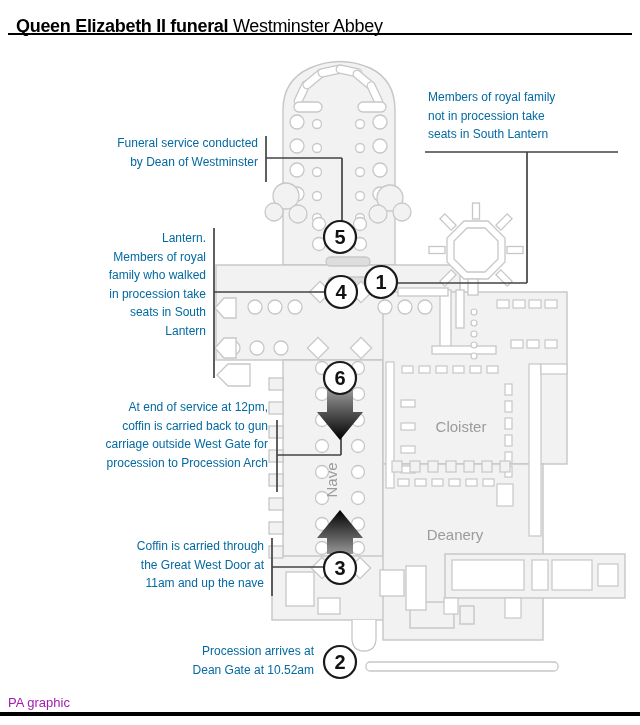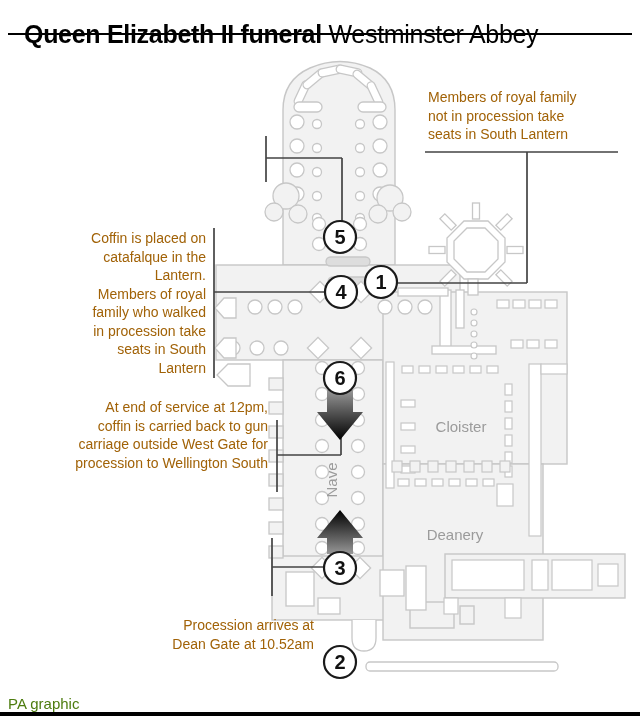--- a/index.html
+++ b/index.html
@@ -1,26 +1,26 @@
 <!DOCTYPE html>
 <html><head>
 <meta charset="utf-8">
 <style>
   html,body{margin:0;padding:0;background:#fff;}
   .stage{position:relative;width:640px;height:725px;background:#fff;overflow:hidden;
          font-family:"Liberation Sans","DejaVu Sans",sans-serif;color:#111;}
   .hdr{position:absolute;top:0;left:0;width:624px;margin:0 8px;padding-top:5px;height:28px;
        border-bottom:2px solid #000;}
-  .hdr h1{margin:16px;font-size:25px;line-height:26px;font-weight:normal;letter-spacing:-0.3px;color:#000;}
+  .hdr h1{margin:8px;font-size:18px;line-height:26px;font-weight:normal;letter-spacing:-0.3px;color:#000;}
   .hdr h1 b{font-weight:bold;}
   .plan{position:absolute;top:0;left:0;}
-  .ann{position:absolute;font-size:14px;line-height:18.5px;white-space:pre-line;color:#a16207;}
+  .ann{position:absolute;font-size:12px;line-height:18.5px;white-space:pre-line;color:#0369a1;}
   .ra{text-align:right;}
   .ann b{font-weight:normal;}
-  .ftr-text{position:absolute;left:8px;top:695px;font-size:15px;color:#4d7c0f;}
+  .ftr-text{position:absolute;left:8px;top:695px;font-size:13px;color:#a21caf;}
   .ftr-line{position:absolute;left:0;top:712px;width:640px;height:4px;background:#000;}
 </style>
 </head>
 <body>
 
 <div class="stage">
 
   <svg class="plan" width="640" height="725" viewBox="0 0 640 725">
     <defs>
       <linearGradient id="gradDown" x1="0" y1="0" x2="0" y2="1">
@@ -297,39 +297,42 @@
         <circle cx="340" cy="662" r="16" fill="#fff" stroke="#1a1a1a" stroke-width="2.2"></circle>
         <text x="340" y="662" dominant-baseline="central">2</text>
       </g>
     </g>
   </svg>
 
   <header class="hdr">
     <h1><b>Queen Elizabeth II funeral</b> <span>Westminster Abbey</span></h1>
   </header>
 
-
-  <div class="ann ra" style="top:229px;right:434px;width:195px;"><span>Coffin is placed on
-catafalque in the
-</span><b>Lantern</b><span>.
+  <div class="ann ra" style="top:134px;right:382px;width:230px;"><span>Funeral service conducted
+by Dean of Westminster</span></div>
+
+  <div class="ann ra" style="top:229px;right:434px;width:195px;"><b>Lantern</b><span>.
 Members of royal
 family who walked
 in procession take
 seats in South
 Lantern</span></div>
 
   <div class="ann" style="top:88px;left:428px;width:200px;"><span>Members of royal family
 not in procession take
 seats in </span><b>South Lantern</b></div>
 
   <div class="ann ra" style="top:398px;right:372px;width:265px;"><span>At end of service at 12pm,
 coffin is carried back to gun
 carriage outside West Gate for
-procession to </span><b>Wellington South</b></div>
-
-
-  <div class="ann ra" style="top:616px;right:326px;width:220px;text-align:right;"><span>Procession arrives at
+procession to </span><b>Procession Arch</b></div>
+
+  <div class="ann ra" style="top:537px;right:376px;width:240px;"><span>Coffin is carried through
+the </span><b>Great West Door</b><span> at
+11am and up the nave</span></div>
+
+  <div class="ann ra" style="top:642px;right:326px;width:220px;text-align:right;"><span>Procession arrives at
 </span><b>Dean Gate</b><span> at 10.52am</span></div>
 
   <div class="ftr-text">PA graphic</div>
   <div class="ftr-line"></div>
 
 </div>
 
 </body></html>

